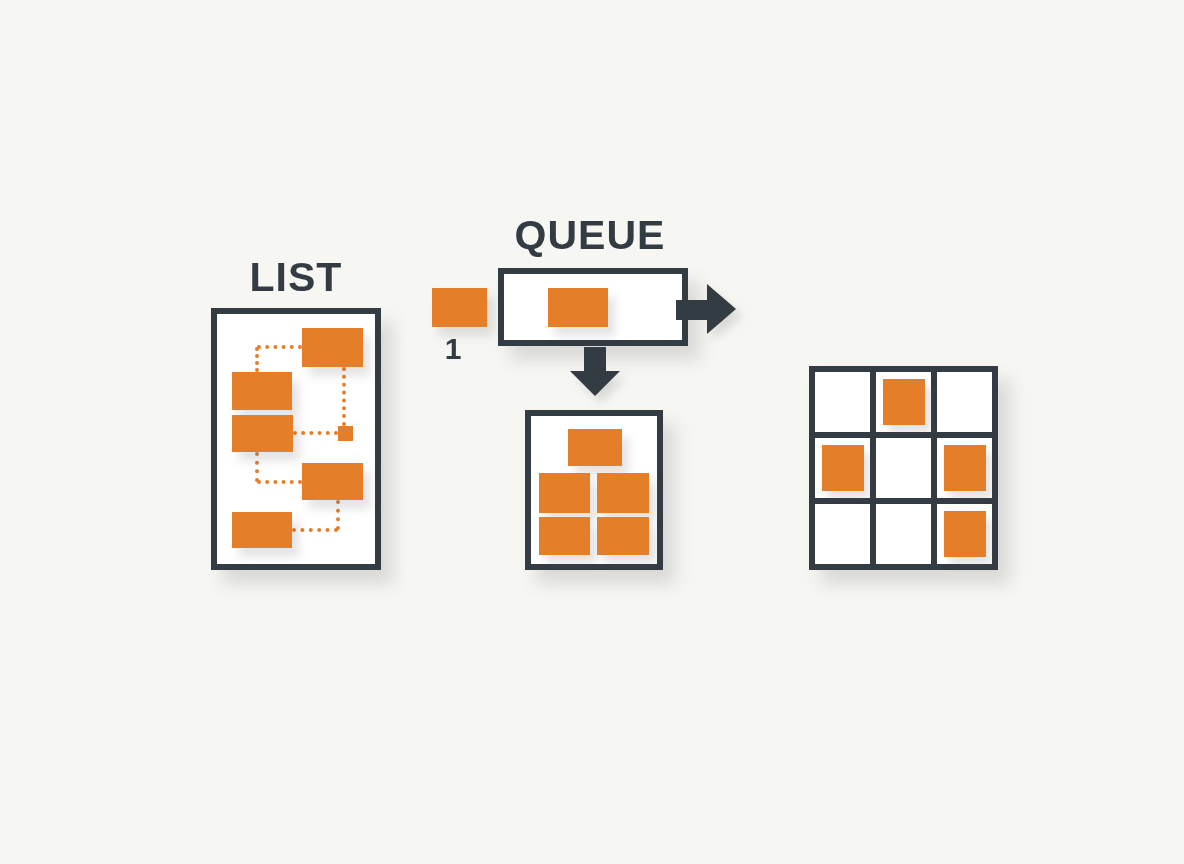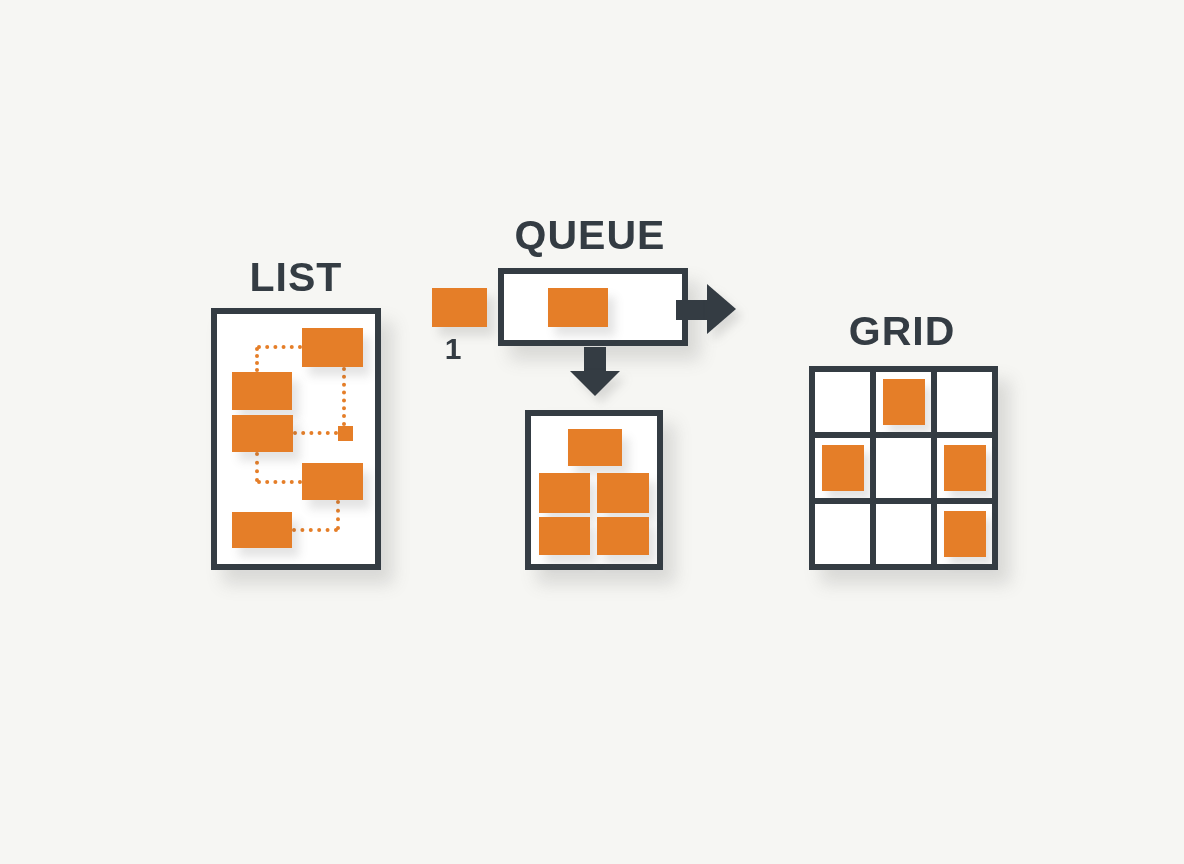--- a/index.html
+++ b/index.html
@@ -134,21 +134,20 @@
 
   <div class="frame" style="left:525px; top:410px; width:138px; height:160px;">
     <div class="block" style="left:37px; top:13px; width:54px; height:37px;"></div>
     <div class="block" style="left:8px;  top:57px; width:51px; height:40px;"></div>
     <div class="block" style="left:66px; top:57px; width:52px; height:40px;"></div>
     <div class="block" style="left:8px;  top:101px; width:51px; height:38px;"></div>
     <div class="block" style="left:66px; top:101px; width:52px; height:38px;"></div>
   </div>
 
 
-  <div class="diagram-title" style="left:832px; top:308px; width:140px;">GRID</div>
 
   <div class="grid" style="left:809px; top:366px; width:189px; height:204px;">
       <div class="grid-cell"></div>
       <div class="grid-cell">
         <div class="grid-square"></div>
       </div>
       <div class="grid-cell"></div>
       <div class="grid-cell">
         <div class="grid-square"></div>
       </div>

